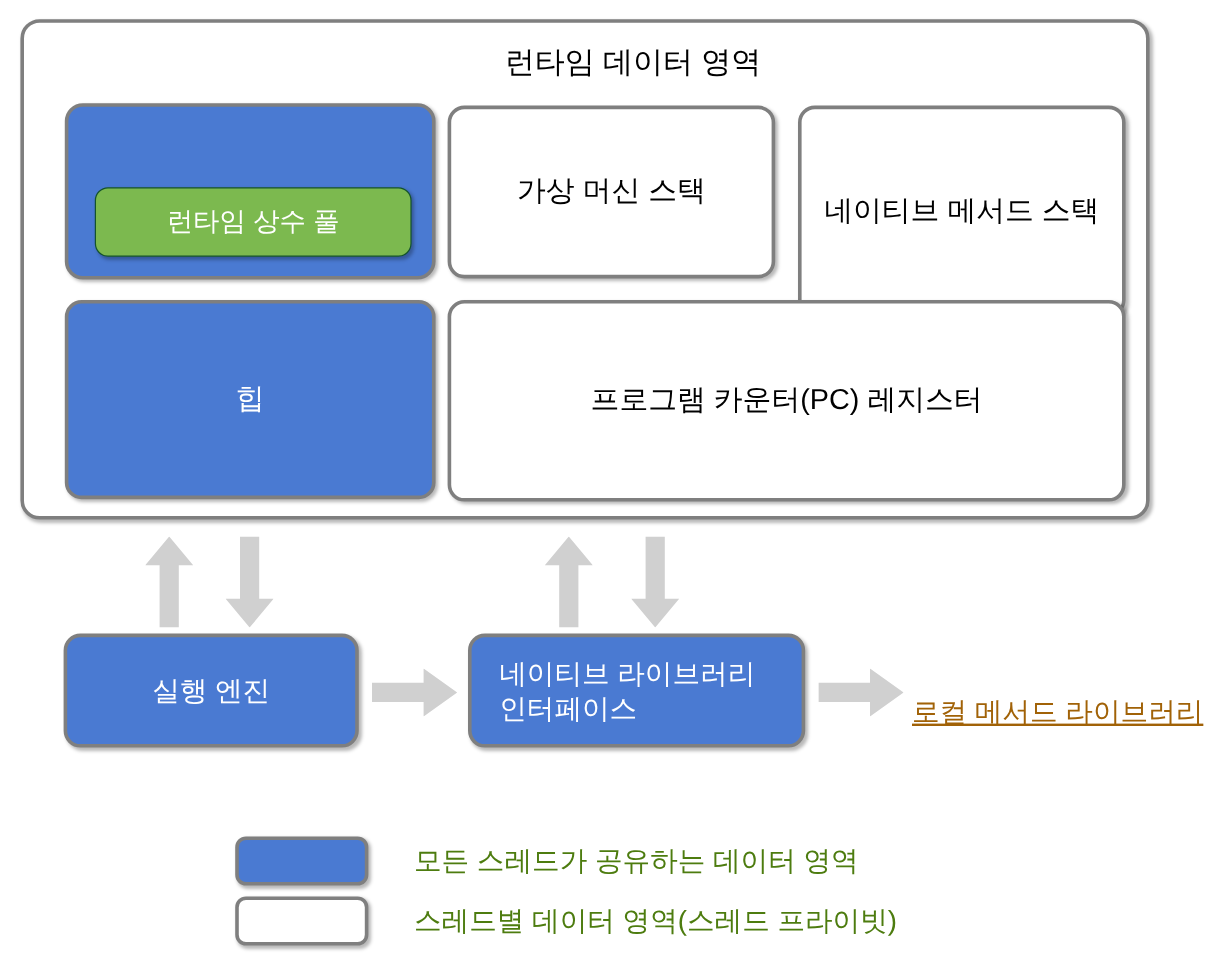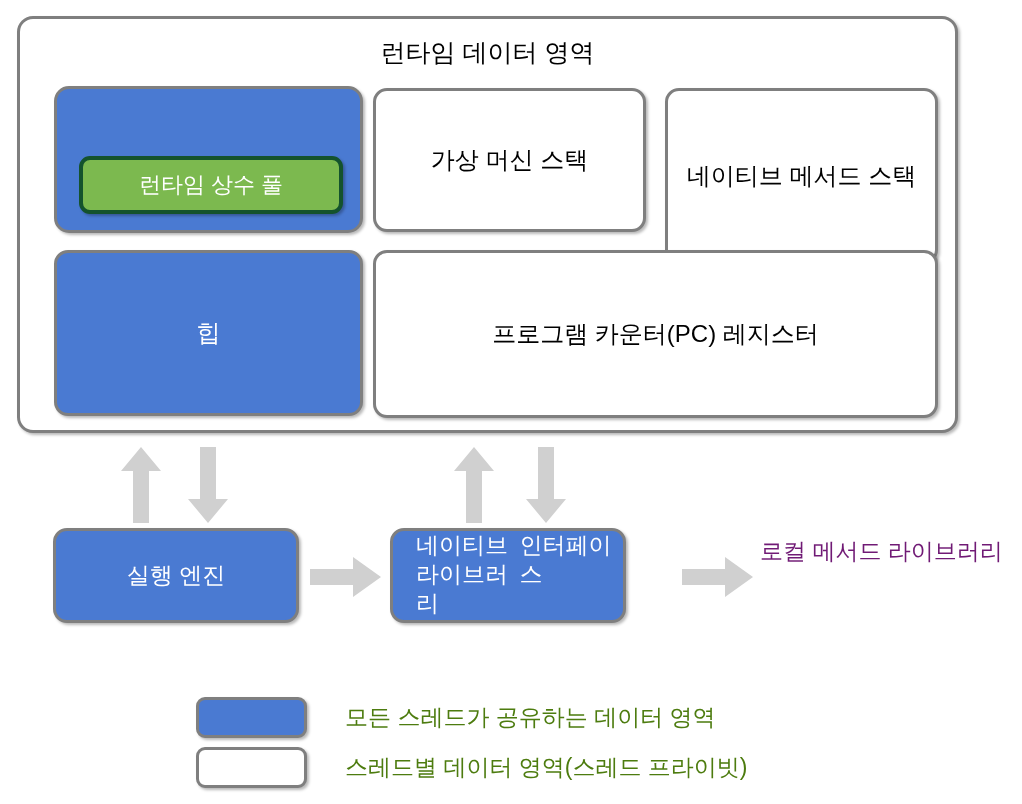--- a/index.html
+++ b/index.html
@@ -57,20 +57,21 @@
     display: block;
   }
   #runtime-data-area-title {
     position: absolute;
     left: 0;
     top: 18px;
     width: 100%;
     text-align: center;
     font-size: 25px;
     color: #000000;
+    padding-left: 40px;
   }
 
   
   #method-area {
     left: 54px;
     top: 86px;
     width: 309px;
     height: 147px;
     border-radius: 15px;
     display: block;
@@ -86,21 +87,21 @@
   }
   #runtime-constant-pool {
     left: 22px;
     top: 67px;
     width: 264px;
     height: 58px;
     border-radius: 11px;
     font-size: 22px;
     position: absolute;
     box-sizing: border-box;
-    border: 4px solid #14532d;
+    border: 1px solid #14532d;
     background: #7cb94f;
     color: #ffffff;
     display: flex;
     align-items: center;
     justify-content: center;
     box-shadow: 2px 2px 3px rgba(0,0,0,0.28);
   }
   #vm-stack {
     left: 373px;
     top: 88px;
@@ -159,37 +160,38 @@
     left: 53px;
     top: 528px;
     width: 246px;
     height: 95px;
     font-size: 23px;
     text-align: center;
   }
   #native-library-interface {
     left: 390px;
     top: 528px;
-    width: 236px;
+    width: 281px;
     height: 95px;
     font-size: 23px;
-    flex-direction: row;
+    flex-direction: column;
     align-items: flex-start;
-    justify-content: space-between;
+    justify-content: center;
     padding-left: 23px;
     text-align: left;
   }
   #native-library-interface .nli-line { display: block; width: 100%; }
   #local-method-library {
     position: absolute;
     left: 760px;
-    top: 536px;
-    font-size: 23px;
-    color: #701a75;
+    top: 578px;
+    font-size: 23px;
+    color: #a16207;
     white-space: nowrap;
+    text-decoration: underline;
   }
 
   
   #legend {
     position: absolute;
     left: 196px;
     top: 697px;
     width: 700px;
   }
   .legend-row {

